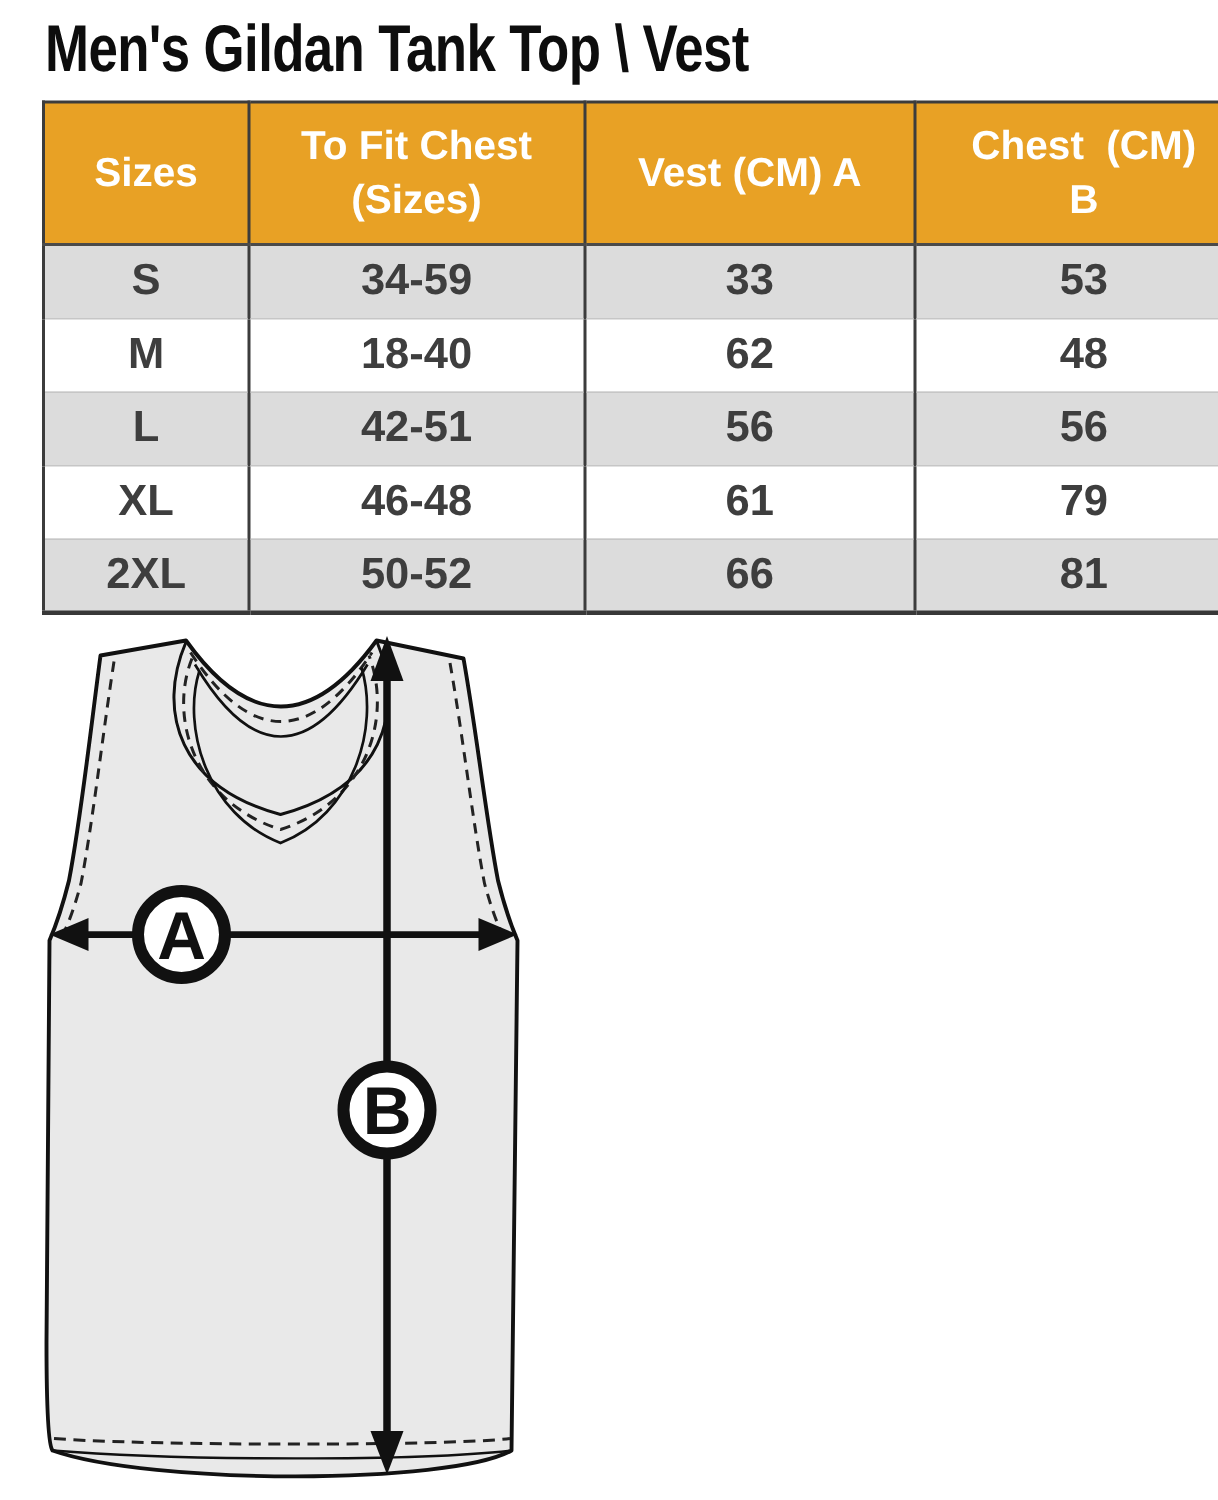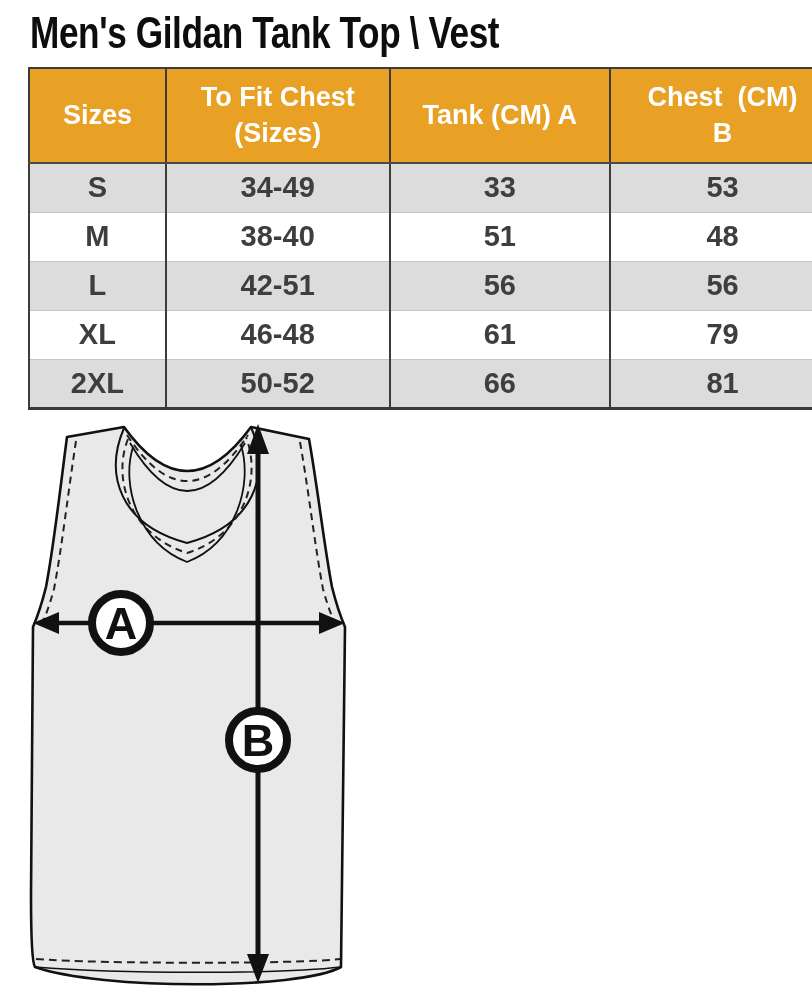--- a/index.html
+++ b/index.html
@@ -88,36 +88,36 @@
         <col class="c1">
         <col class="c2">
         <col class="c3">
         <col class="c4">
       </colgroup>
     <thead>
       <tr>
         <th>Sizes</th>
         <th>To Fit Chest
 (Sizes)</th>
-        <th>Tank (CM) A</th>
+        <th>Vest (CM) A</th>
         <th>Chest  (CM)
 B</th>
       </tr>
     </thead>
     <tbody>
       <tr>
         <td>S</td>
-        <td>34-49</td>
+        <td>34-59</td>
         <td>33</td>
         <td>53</td>
       </tr>
       <tr>
         <td>M</td>
-        <td>38-40</td>
-        <td>51</td>
+        <td>18-40</td>
+        <td>62</td>
         <td>48</td>
       </tr>
       <tr>
         <td>L</td>
         <td>42-51</td>
         <td>56</td>
         <td>56</td>
       </tr>
       <tr>
         <td>XL</td>

